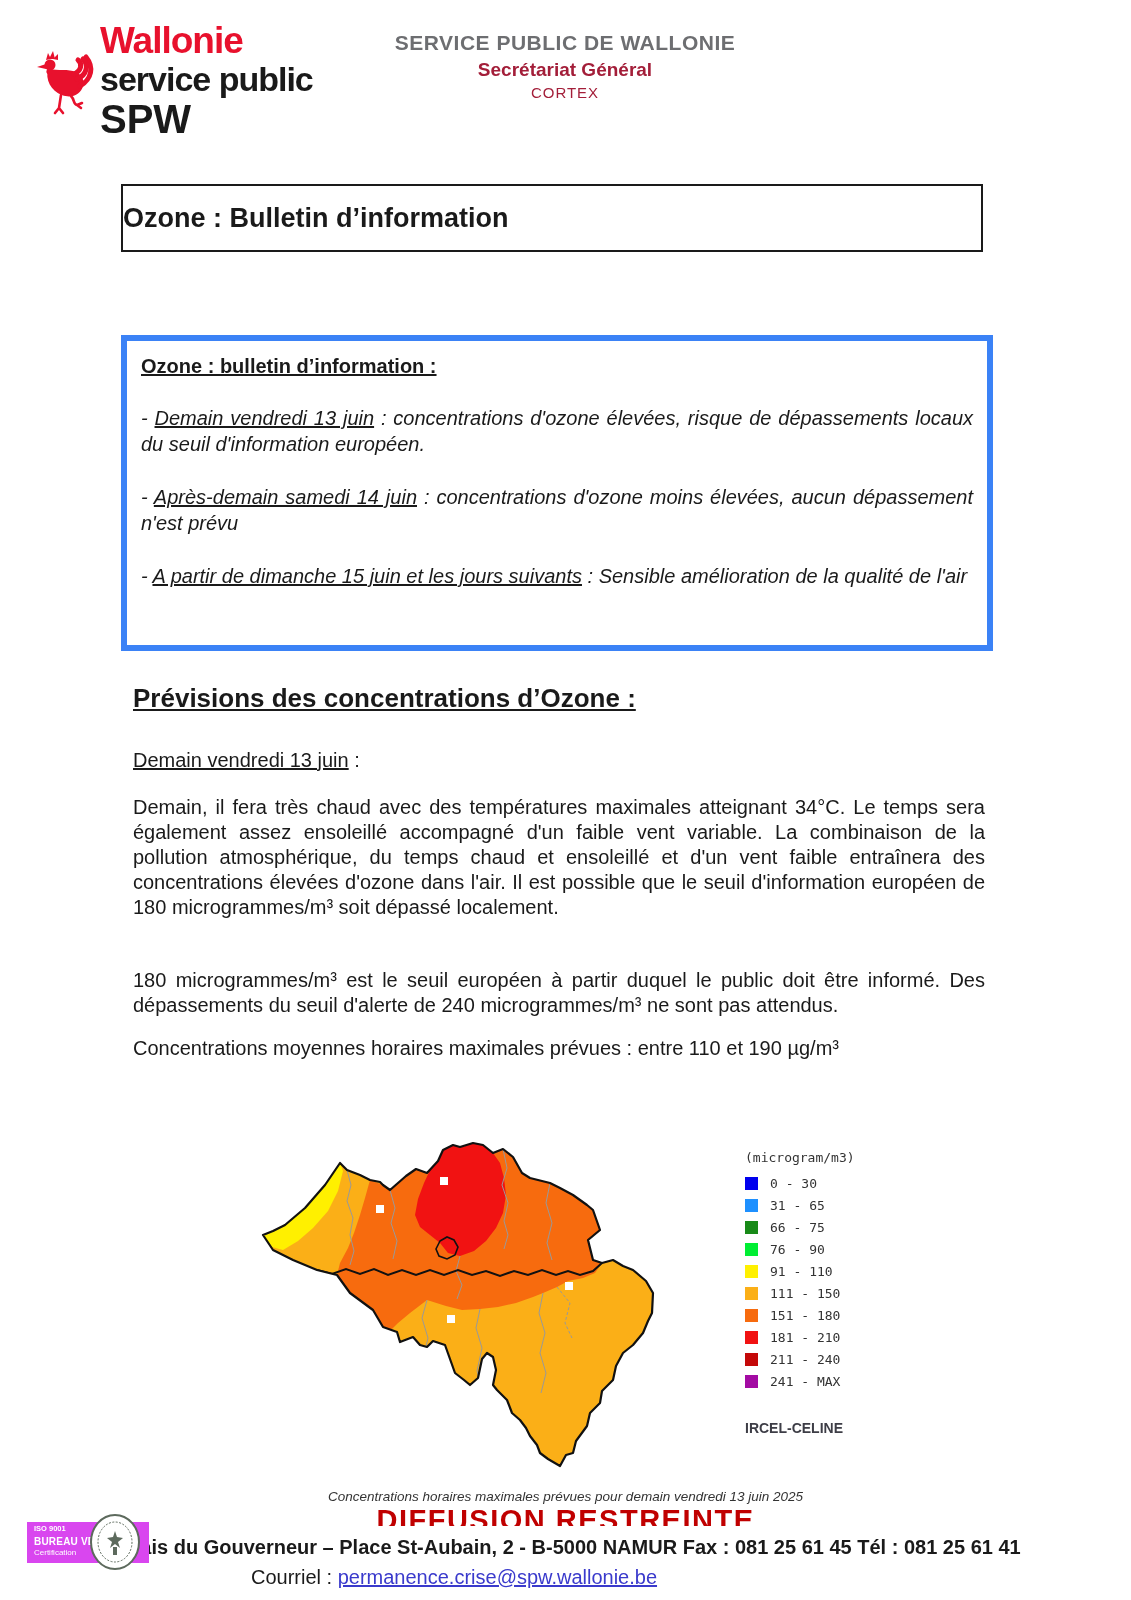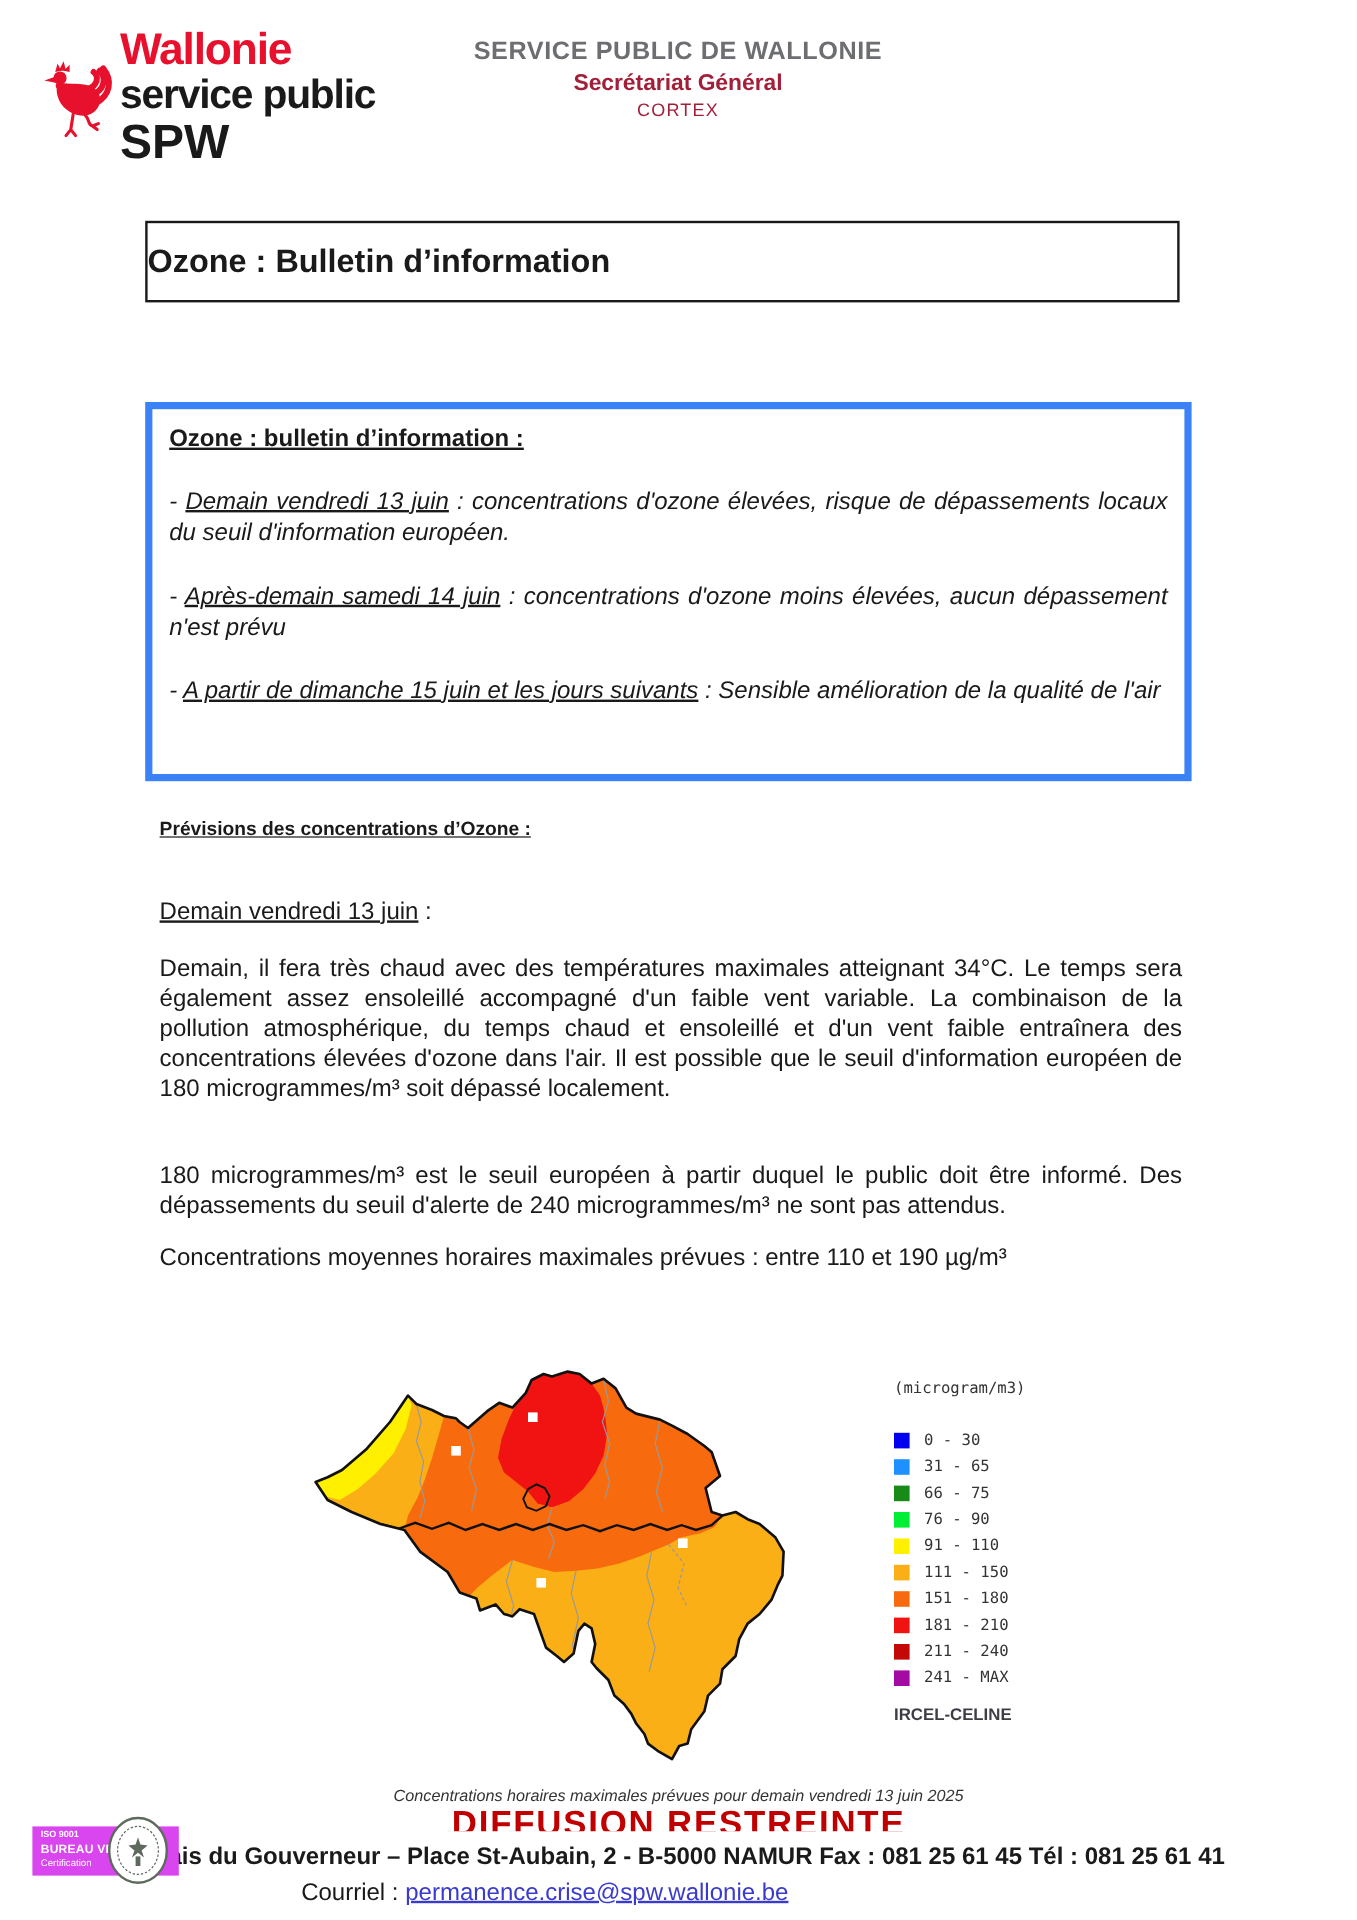--- a/index.html
+++ b/index.html
@@ -26,33 +26,33 @@
              font-size:21px;font-weight:bold;}
 
   
   .summary-box{position:absolute;left:121px;top:335px;width:832px;height:258px;
                border:6px solid #3b82f6;padding:14px 14px 32px 14px;}
   .summary-head{font-size:20px;font-weight:bold;text-decoration:underline;}
   .sum-item{font-size:20px;font-style:italic;line-height:26px;text-align:justify;margin-top:27px;}
   .sum-item .u{text-decoration:underline;}
 
   
-  .sec-head{position:absolute;left:133px;top:683px;font-size:16px;font-weight:bold;text-decoration:underline;}
+  .sec-head{position:absolute;left:133px;top:683px;font-size:26px;font-weight:bold;text-decoration:underline;}
   .sub-head{position:absolute;left:133px;top:749px;font-size:20px;}
   .sub-head .u{text-decoration:underline;}
   .para{position:absolute;left:133px;width:852px;font-size:20px;line-height:25px;text-align:justify;}
   .p1{top:795px;}
   .p2{top:968px;}
   .p3{top:1036px;text-align:left;}
 
   
   .map-wrap{position:absolute;left:250px;top:1123px;width:470px;height:345px;}
   .legend{position:absolute;left:745px;top:1150px;font-family:"DejaVu Sans Mono",monospace;
           font-size:13px;color:#333;}
-  .legend-title{margin-bottom:24px;}
+  .legend-title{margin-bottom:7px;}
   .lrow{display:flex;align-items:center;height:22px;}
   .sw{display:inline-block;width:13px;height:13px;margin-right:12px;}
   .map-source{position:absolute;left:745px;top:1420px;font-size:14px;font-weight:bold;color:#3d3d46;}
   .map-caption{position:absolute;left:0;top:1489px;width:1131px;text-align:center;
                font-size:13.5px;font-style:italic;color:#333;}
 
   
   .restricted-clip{position:absolute;left:0;top:1504px;width:1131px;height:22px;overflow:hidden;
                    text-align:center;}
   .restricted-clip span{font-size:29px;font-weight:bold;letter-spacing:1.5px;}

